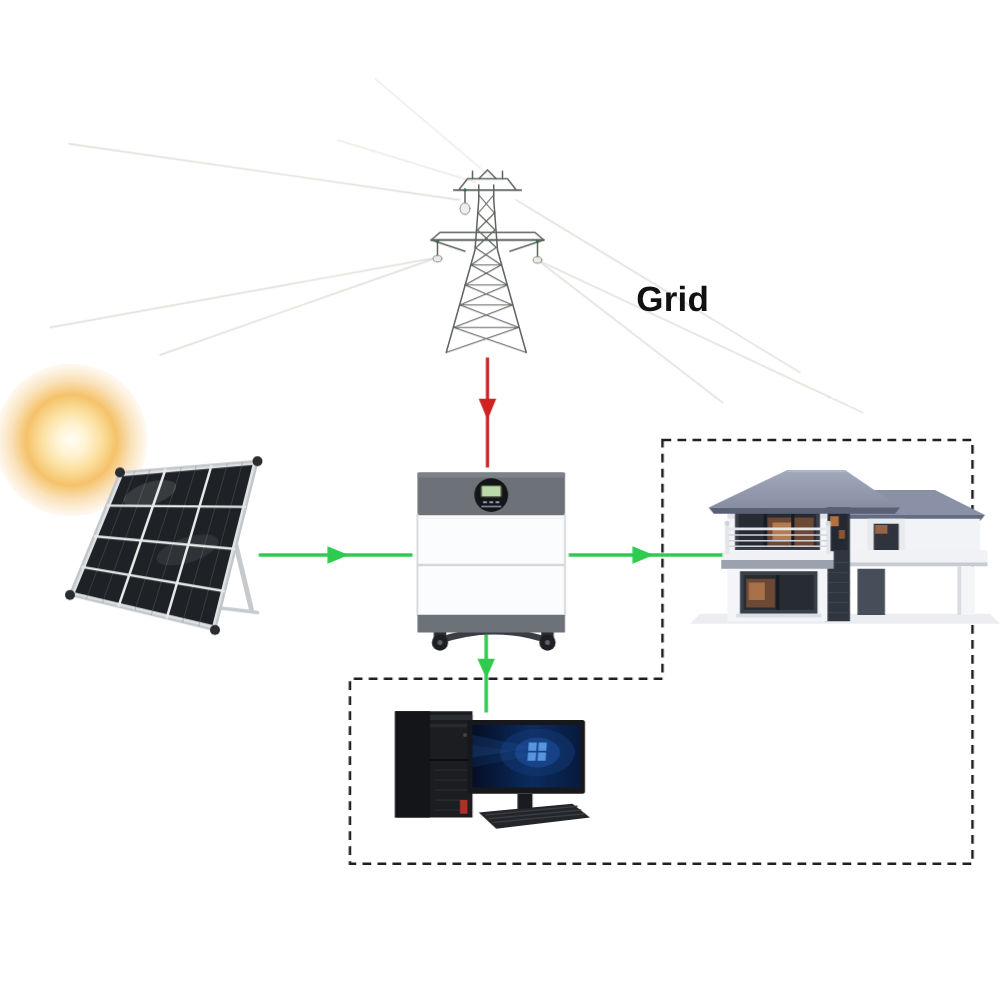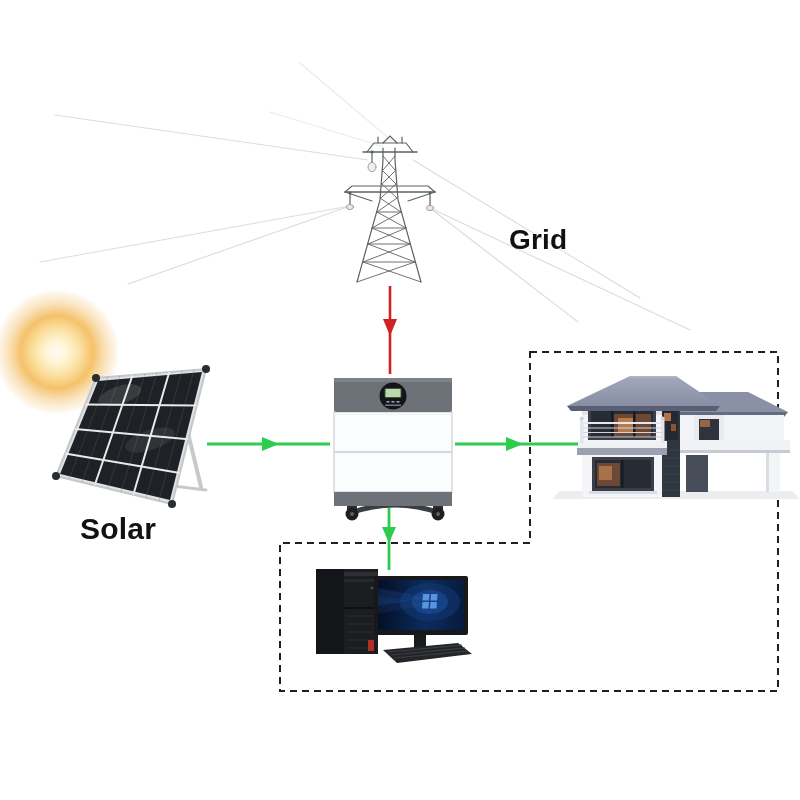--- a/index.html
+++ b/index.html
@@ -315,16 +315,15 @@
     <g>
       <line class="flow-green" x1="455" y1="444" x2="578" y2="444" stroke-width="2.8"></line>
       <polygon class="flow-green-head" points="506,437 523,444 506,451"></polygon>
     </g>
     <g>
       <line class="flow-green" x1="389" y1="508" x2="389" y2="570" stroke-width="2.8"></line>
       <polygon class="flow-green-head" points="382,527 396,527 389,543"></polygon>
     </g>
   </svg>
 
-  <div class="label label-solar">Solar</div>
   <div class="label label-grid">Grid</div>
 
 </div>
 
 </body></html>

